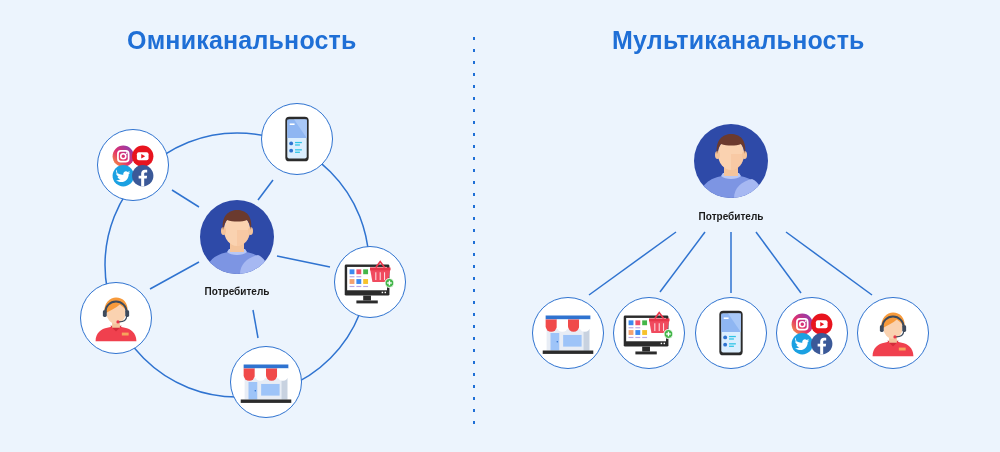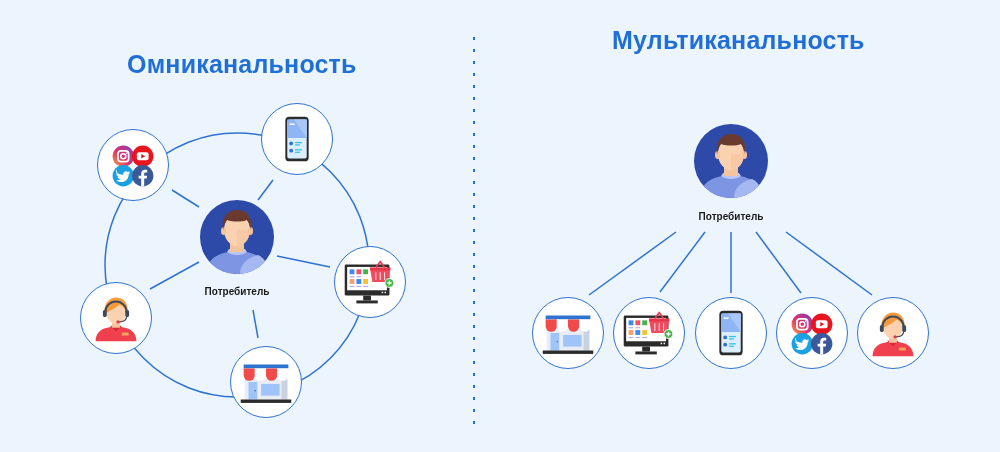--- a/index.html
+++ b/index.html
@@ -136,21 +136,21 @@
 
   <line x1="474" y1="37" x2="474" y2="426" stroke="#1f6fd6" stroke-width="2" stroke-dasharray="3,9"></line>
 
   <line x1="676" y1="232" x2="589" y2="295" stroke="#2f73d0" stroke-width="1.5"></line>
   <line x1="705" y1="232" x2="660" y2="292" stroke="#2f73d0" stroke-width="1.5"></line>
   <line x1="731" y1="232" x2="731" y2="293" stroke="#2f73d0" stroke-width="1.5"></line>
   <line x1="756" y1="232" x2="801" y2="293" stroke="#2f73d0" stroke-width="1.5"></line>
   <line x1="786" y1="232" x2="872" y2="295" stroke="#2f73d0" stroke-width="1.5"></line>
 </svg>
 
-<div class="title" style="left:127px;margin-top:24px;">Омниканальность</div>
+<div class="title" style="left:127px;">Омниканальность</div>
 
 <div class="avatar" style="left:237px;top:237px;">
   <svg viewBox="0 0 74 74">
       <use href="#ico-avatar"></use>
     </svg>
 </div>
 <div class="label" style="left:237px;top:286px;">Потребитель</div>
 
 <div class="node" style="left:133px;top:165px;">
   <svg viewBox="0 0 72 72">

